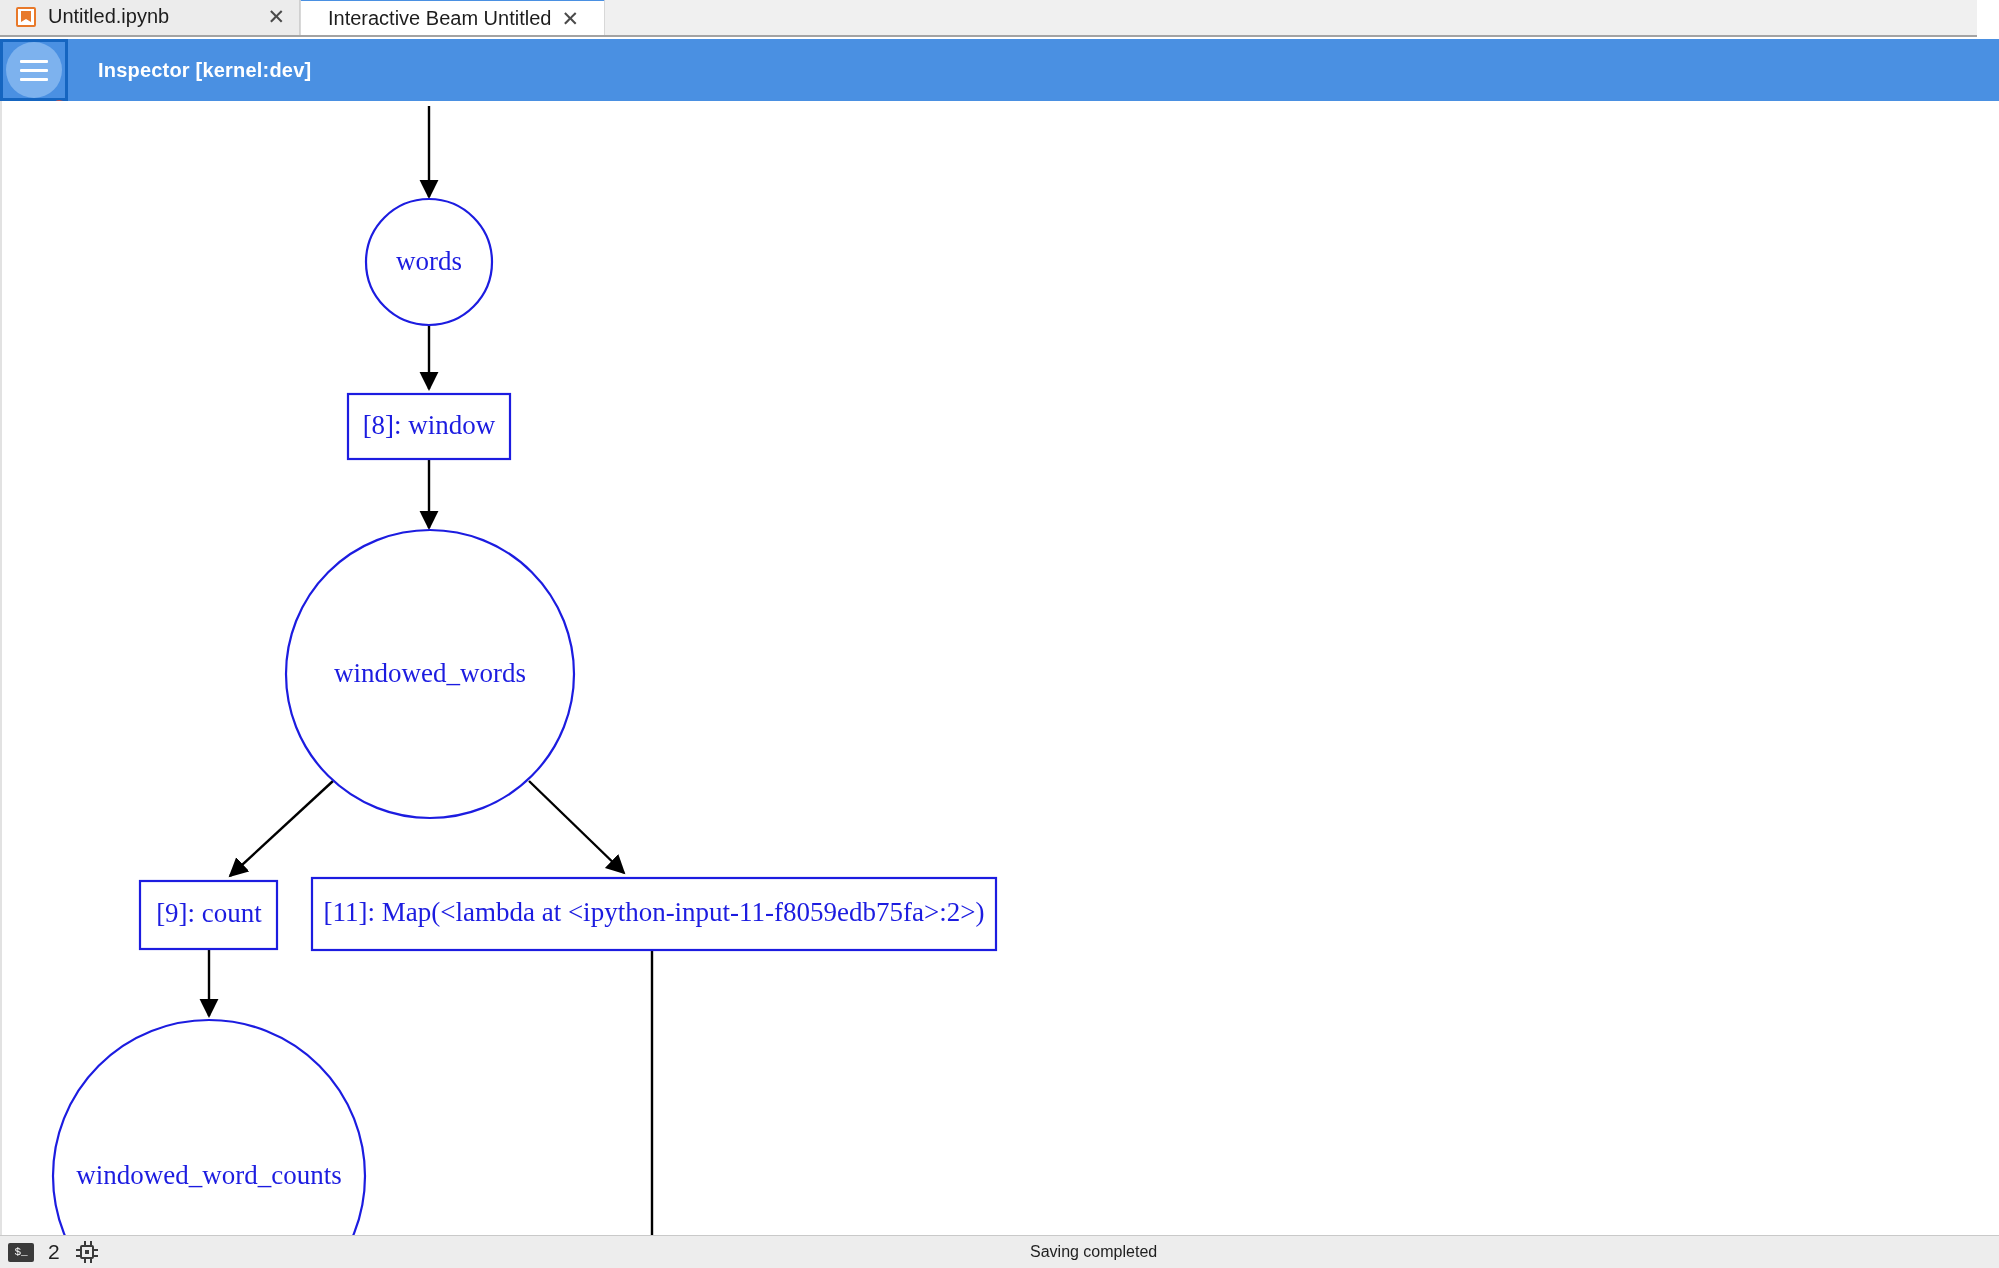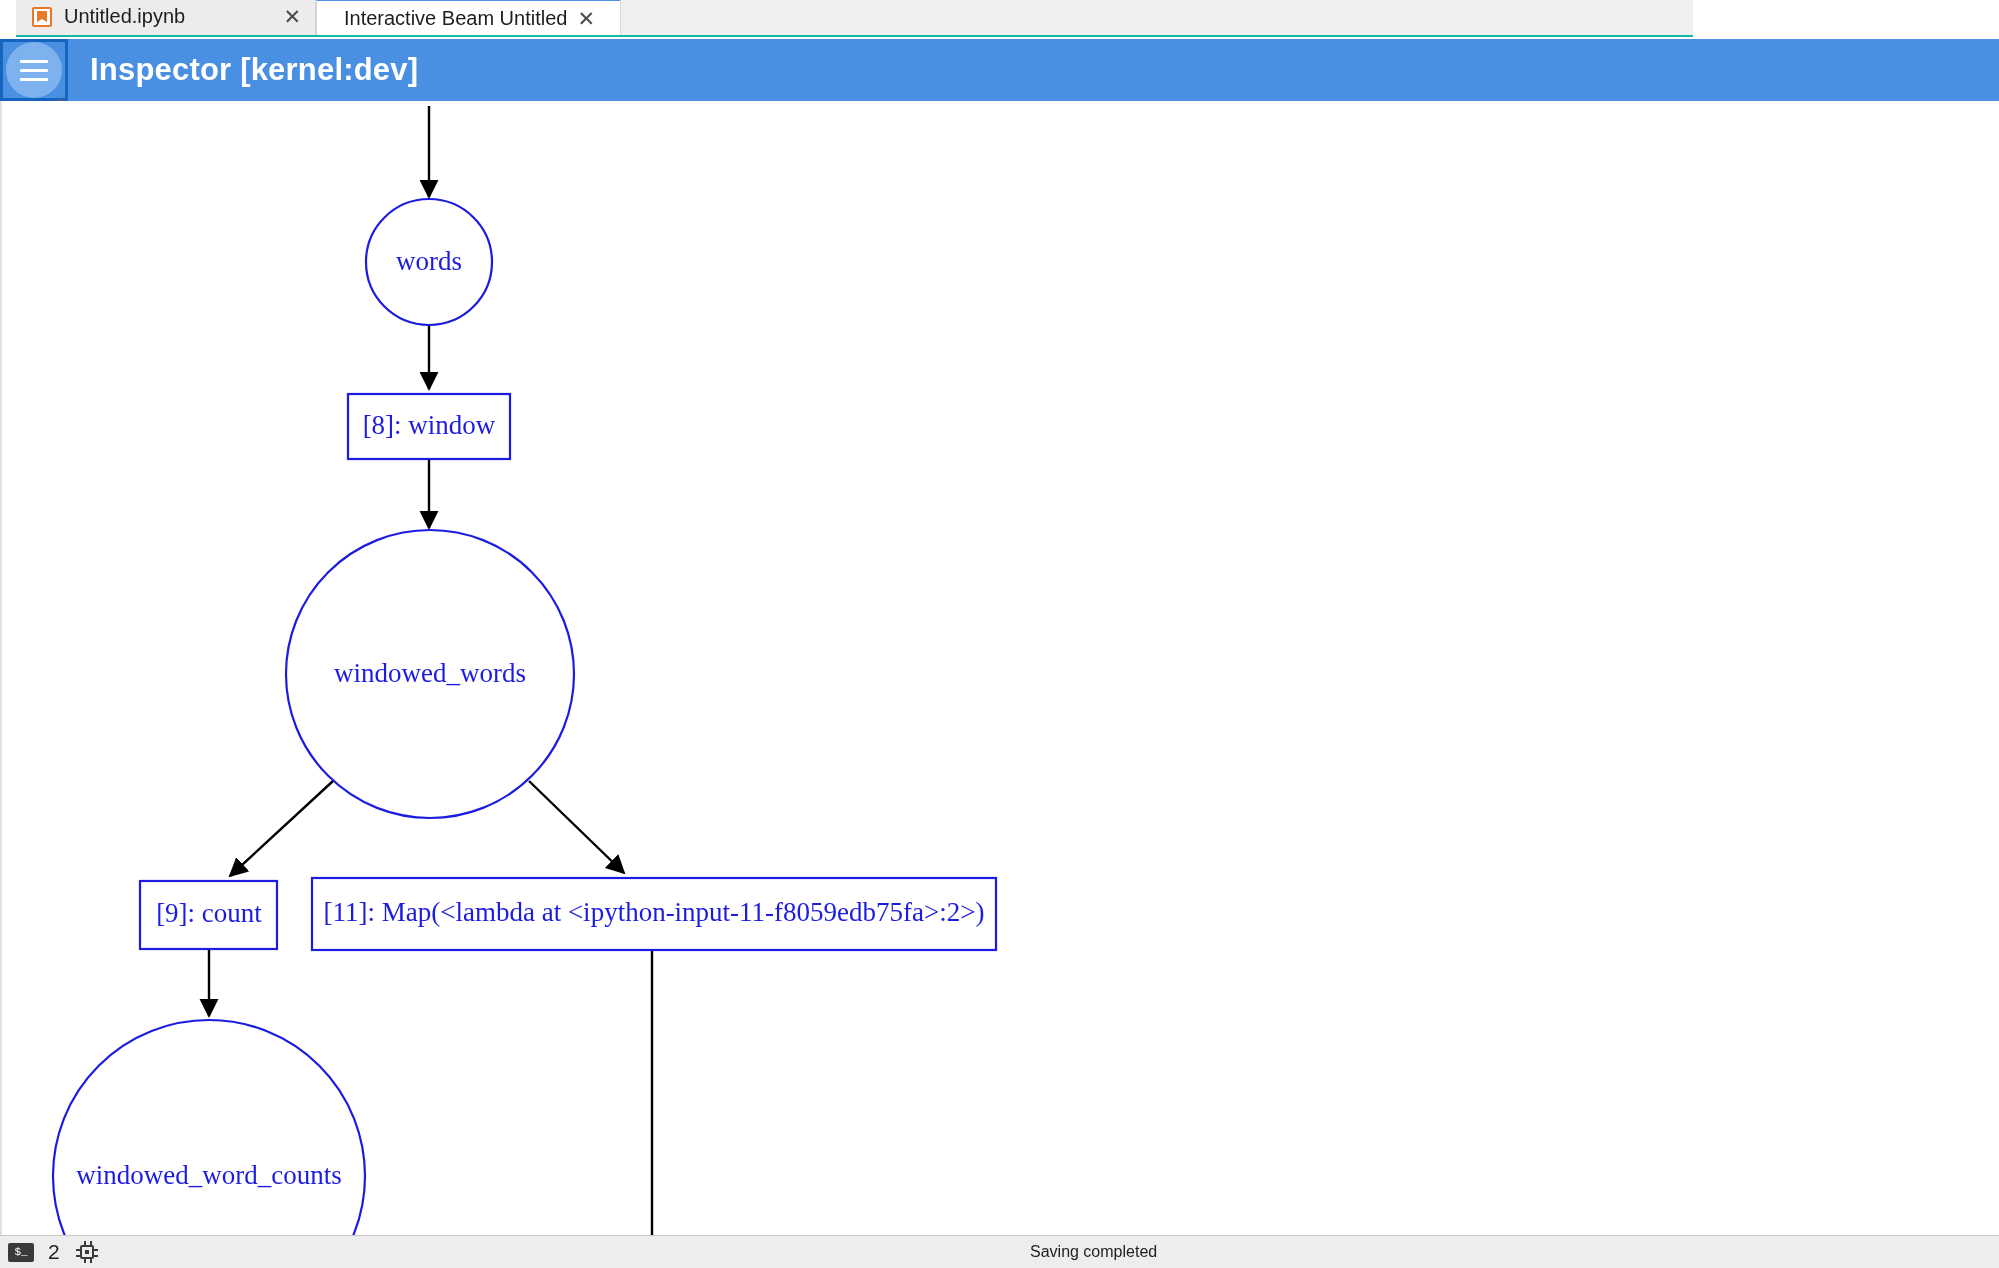--- a/index.html
+++ b/index.html
@@ -7,24 +7,24 @@
     width: 1999px; height: 1268px;
     overflow: hidden;
     background: #ffffff;
     font-family: "Liberation Sans", sans-serif;
   }
   #app { position: relative; width: 1999px; height: 1268px; }
 
   
   .tabbar {
     position: absolute; left: 0; top: 0;
-    width: 1677px; height: 37px;
+    width: 1977px; height: 37px;
     background: #f0f0f0;
-    border-bottom: 2px solid #14b8a6;
-    display: flex; align-items: flex-end; margin-left: 16px;
+    border-bottom: 2px solid #a3a3a3;
+    display: flex; align-items: flex-end;
   }
   .tab {
     height: 37px;
     display: flex; align-items: center;
     padding: 0 14px 0 16px;
     font-size: 20px;
     color: #1d1d1d;
     position: relative;
     cursor: default;
   }
@@ -89,23 +89,23 @@
     background: #7db2ee;
     display: flex; flex-direction: column;
     align-items: center; justify-content: center;
     gap: 6px;
   }
   .menu-btn .bar {
     width: 28px; height: 3px; background: #ffffff; border-radius: 1px;
   }
   .header-title {
     color: #ffffff;
-    font-size: 31px;
+    font-size: 20px;
     font-weight: bold;
-    margin-left: 22px;
+    margin-left: 30px;
     letter-spacing: 0.2px;
     white-space: nowrap;
   }
 
   
   .annot-arrow { position: absolute; left: 20px; top: 96px; pointer-events: none; }
   .annot-label {
     position: absolute; left: 57px; top: 181px;
     color: #f4462a;
     font-size: 17px;

